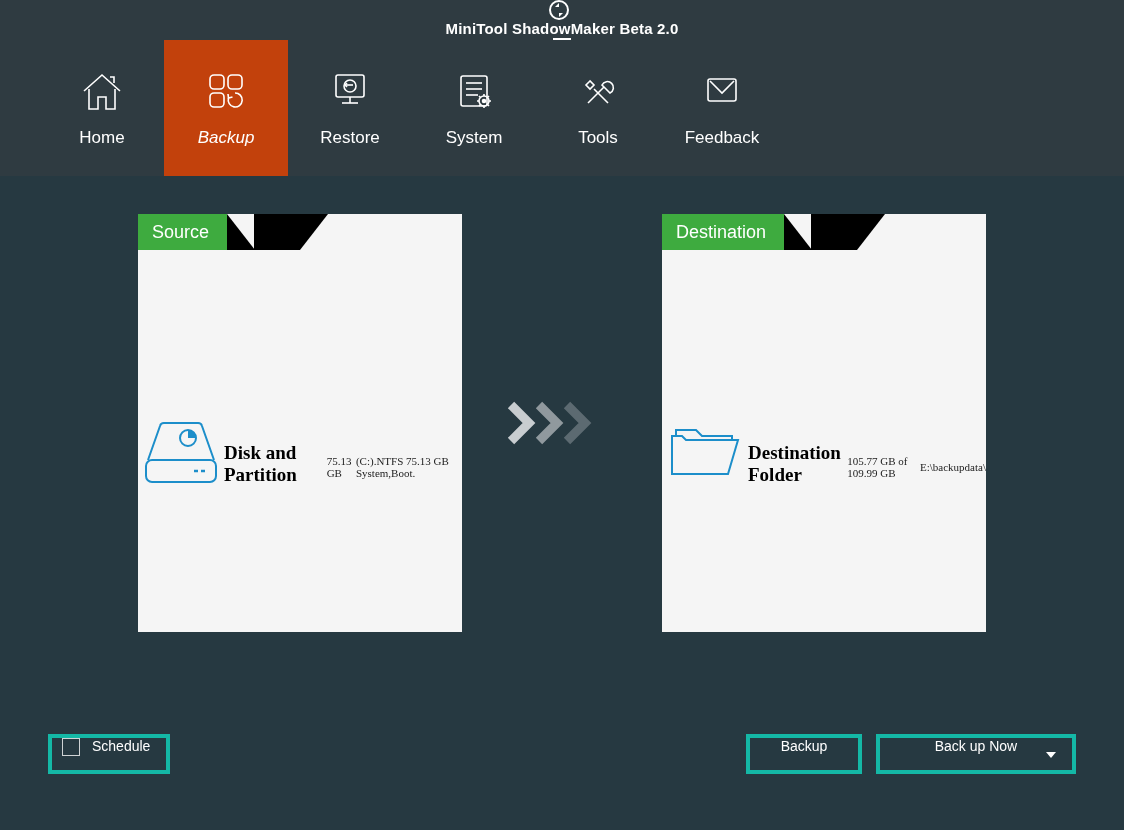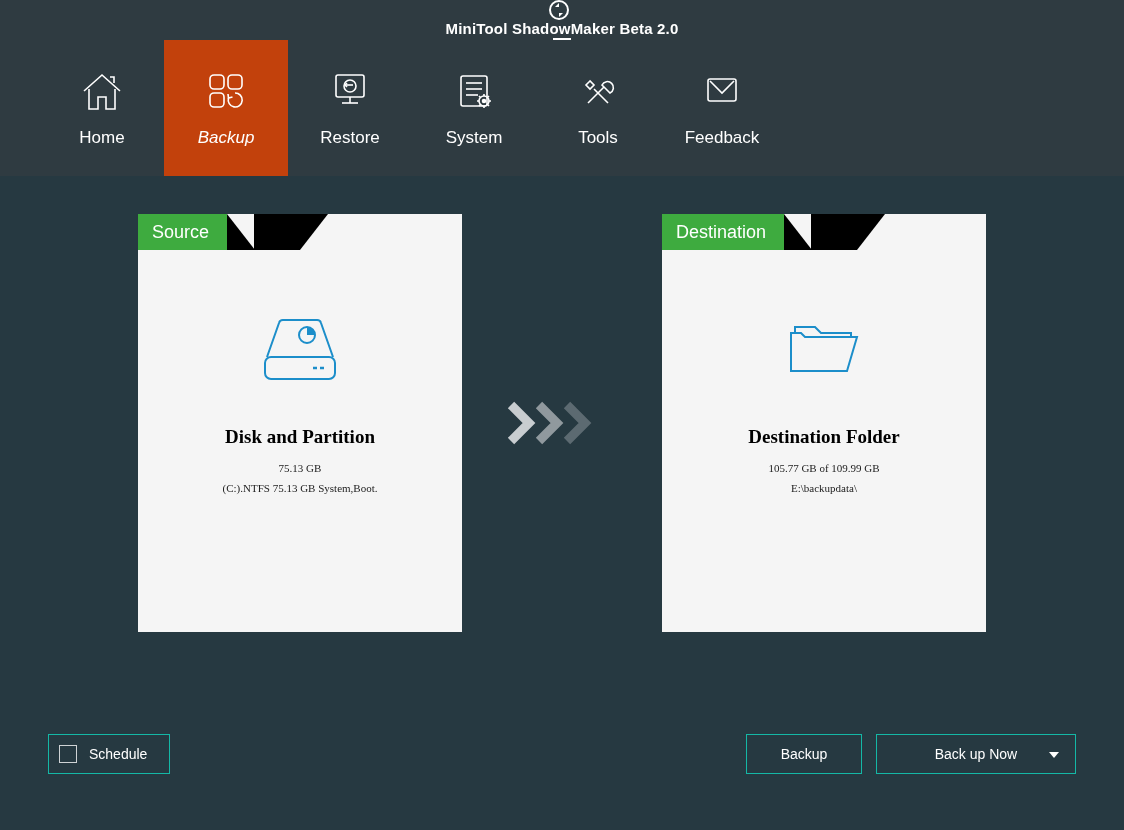--- a/index.html
+++ b/index.html
@@ -121,21 +121,21 @@
   }
   .panel .tab-header .tab-dark-slant {
     width: 0; height: 0;
     border-bottom: 36px solid transparent;
     border-left: 28px solid #000;
   }
   .panel-body {
     margin-top: 36px;
     flex:1;
     display:flex;
-    flex-direction:column;
+    flex-direction:row;
     align-items:center;
     padding-top: 60px;
   }
   .panel-body .big-icon {
     height: 78px;
     display:flex; align-items:center; justify-content:center;
     margin-bottom: 38px;
   }
   .panel-body .p-title {
     font-family: Georgia, 'Times New Roman', serif;
@@ -155,24 +155,24 @@
     width: 120px;
   }
   
   .footer {
     height: 100px;
     display:flex;
     align-items:flex-start;
     padding: 4px 48px 0 48px;
   }
   .btn {
-    border: 1px solid #14b8a6;
+    border: 4px solid #14b8a6;
     height: 40px;
     display:flex;
-    align-items:center;
+    align-items:flex-start;
     justify-content:center;
     font-size: 14px;
     color:#fff;
     cursor:pointer;
     background: transparent;
   }
   .btn.schedule {
     width: 122px;
     gap: 12px;
     justify-content:flex-start;

